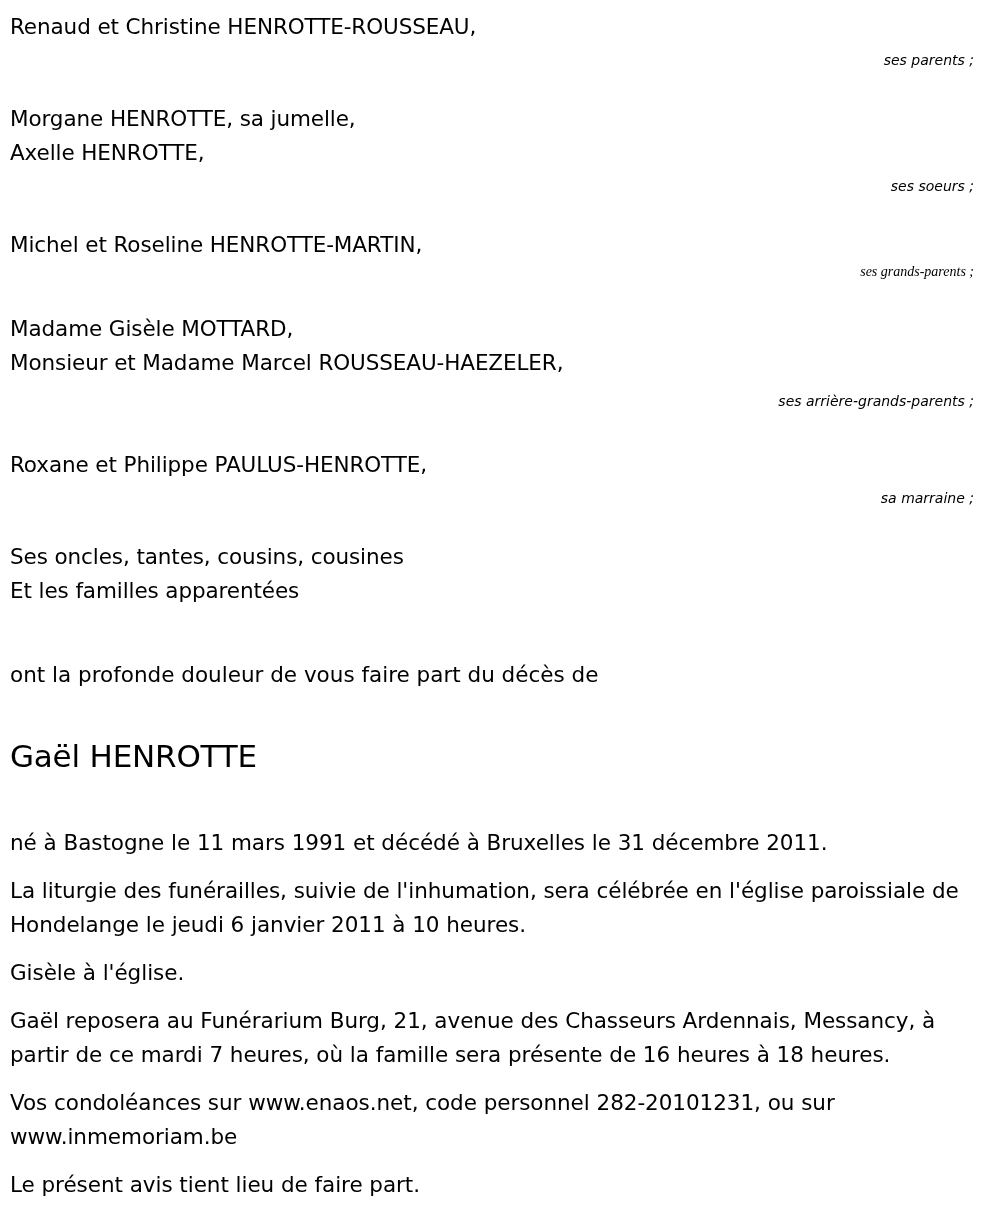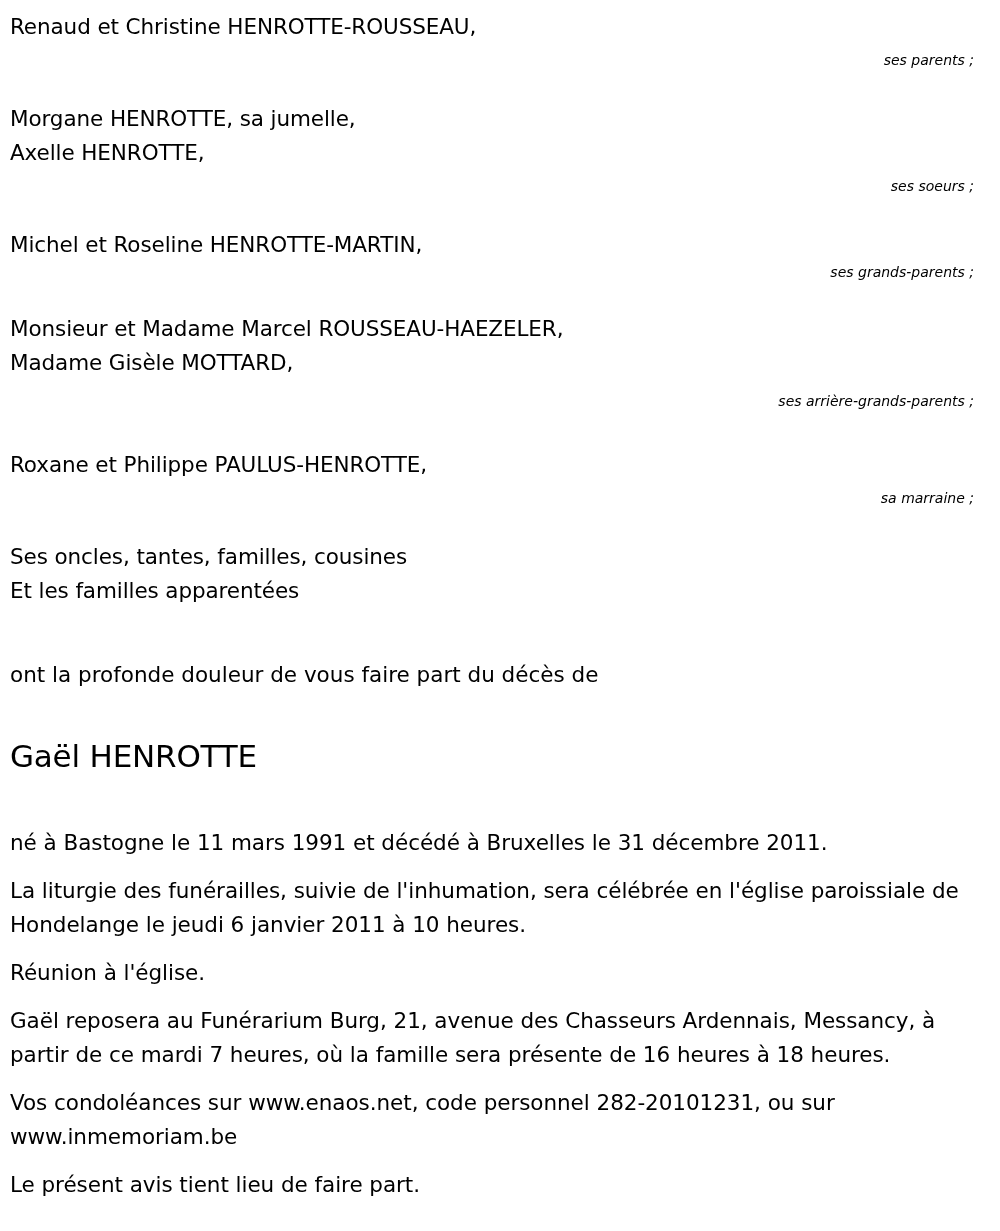--- a/index.html
+++ b/index.html
@@ -40,20 +40,21 @@
     display: block;
     text-align: right;
     font-style: italic;
     font-size: 14px;
     line-height: 32px;
     padding-right: 12px;
   }
   .relation.tight {
     line-height: 28px;
     margin-top: -4px;
+    font-family: Liberation Serif, serif;
   }
   .relation.wrapping {
     padding-left: 560px;
     line-height: 42px;
   }
 
   
   .lead-in {
     font-size: 21.5px;
     line-height: 34px;
@@ -106,45 +107,45 @@
         <span class="relation">ses soeurs ;</span>
       </div>
       <div class="family-block">
         <div class="names">
           <span class="name-line">Michel et Roseline HENROTTE-MARTIN,</span>
         </div>
         <span class="relation tight">ses grands-parents ;</span>
       </div>
       <div class="family-block">
         <div class="names">
+          <span class="name-line">Madame Gisèle MOTTARD,</span>
           <span class="name-line">Monsieur et Madame Marcel ROUSSEAU-HAEZELER,</span>
-          <span class="name-line">Madame Gisèle MOTTARD,</span>
         </div>
         <span class="relation wrapping">ses arrière-grands-parents ;</span>
       </div>
       <div class="family-block">
         <div class="names">
           <span class="name-line">Roxane et Philippe PAULUS-HENROTTE,</span>
         </div>
         <span class="relation">sa marraine ;</span>
       </div>
       <div class="family-block">
         <div class="names">
-          <span class="name-line">Ses oncles, tantes, familles, cousines</span>
+          <span class="name-line">Ses oncles, tantes, cousins, cousines</span>
           <span class="name-line">Et les familles apparentées</span>
         </div>
       </div>
     </div>
 
   <p class="lead-in">ont la profonde douleur de vous faire part du décès de</p>
 
   <h1 class="deceased">Gaël HENROTTE</h1>
 
   <div class="body-text" id="body-paragraphs">
       <p class="para">né à Bastogne le 11 mars 1991 et décédé à Bruxelles le 31 décembre 2011.</p>
       <p class="para">La liturgie des funérailles, suivie de l'inhumation, sera célébrée en l'église paroissiale de Hondelange le jeudi 6 janvier 2011 à 10 heures.</p>
-      <p class="para">Réunion à l'église.</p>
+      <p class="para">Gisèle à l'église.</p>
       <p class="para">Gaël reposera au Funérarium Burg, 21, avenue des Chasseurs Ardennais, Messancy, à partir de ce mardi 7 heures, où la famille sera présente de 16 heures à 18 heures.</p>
       <p class="para">Vos condoléances sur www.enaos.net, code personnel 282-20101231, ou sur www.inmemoriam.be</p>
       <p class="para">Le présent avis tient lieu de faire part.</p>
     </div>
 
 </div>
 
 </body></html>

